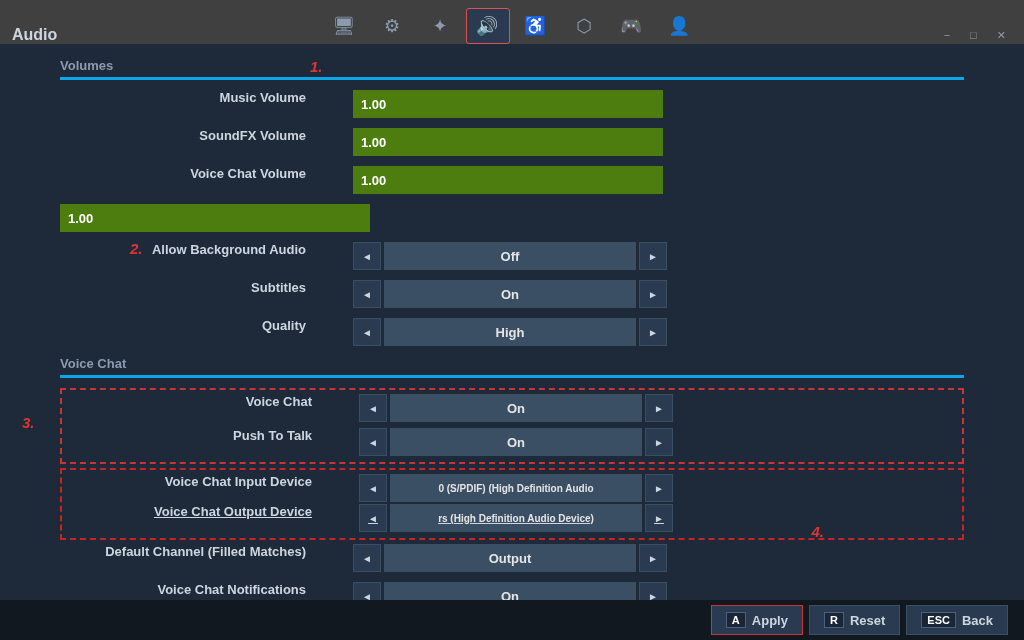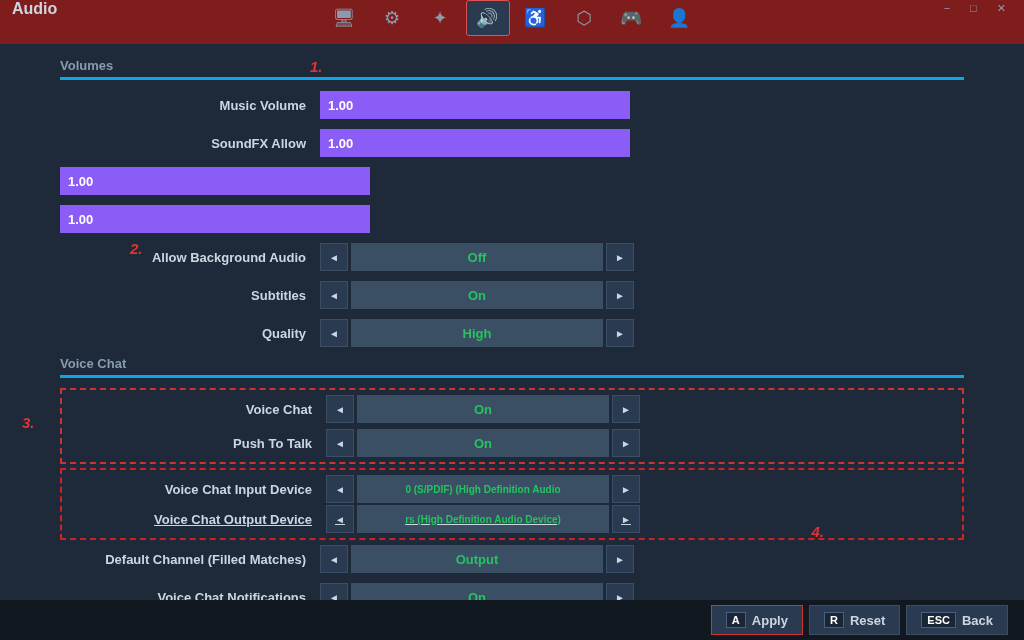--- a/index.html
+++ b/index.html
@@ -8,24 +8,24 @@
       height: 640px;
       overflow: hidden;
       background: #1a2030;
       font-family: Arial, sans-serif;
       color: #cdd6e0;
       font-size: 13px;
     }
 
     
     .titlebar {
-      background: #7f1d1d;
+      background: #404040;
       height: 44px;
       display: flex;
-      align-items: flex-start;
+      align-items: flex-end;
       padding: 0 12px;
       position: relative;
     }
     .titlebar-title {
       color: #cdd6e0;
       font-size: 16px;
       font-weight: bold;
       margin-right: auto;
     }
     .titlebar-nav {
@@ -75,39 +75,40 @@
       color: #8a9bb0;
       font-size: 13px;
       font-weight: bold;
       margin-bottom: 10px;
       padding-bottom: 4px;
       border-bottom: 3px solid #0ea5e9;
     }
 
     .setting-row {
       display: flex;
-      align-items: center;
+      align-items: flex-start;
       margin-bottom: 8px;
       min-height: 30px;
+      gap: 33px;
     }
 
     .setting-label {
       text-align: right;
       width: 260px;
       padding-right: 14px;
       font-weight: bold;
       color: #cdd6e0;
       font-size: 13px;
       flex-shrink: 0;
     }
 
     
     .slider-fill {
       height: 28px;
-      background: #8b5cf6;
+      background: #4d7c0f;
       display: flex;
       align-items: center;
       padding: 0 8px;
       font-weight: bold;
       color: #fff;
       font-size: 13px;
       width: 310px;
     }
 
     
@@ -130,21 +131,21 @@
       flex-shrink: 0;
     }
     .value-display {
       width: 252px;
       height: 28px;
       background: #3a4e64;
       display: flex;
       align-items: center;
       justify-content: center;
       font-weight: bold;
-      color: #22c55e;
+      color: #e5e5e5;
       font-size: 13px;
     }
     .value-display.truncated {
       font-size: 10px;
     }
 
     
     .red-box {
       border: 2px dashed #cc3333;
       padding: 4px;
@@ -235,27 +236,28 @@
   <div class="section-header">Volumes</div>
 
   <div class="setting-row">
     <div class="setting-label">Music Volume</div>
     <div class="slider-fill">
       <span>1.00</span>
     </div>
   </div>
 
   <div class="setting-row">
-    <div class="setting-label">SoundFX Allow</div>
+    <div class="setting-label">SoundFX Volume</div>
     <div class="slider-fill">
       <span>1.00</span>
     </div>
   </div>
 
   <div class="setting-row">
+    <div class="setting-label">Voice Chat Volume</div>
     <div class="slider-fill">
       <span>1.00</span>
     </div>
   </div>
 
   <div class="setting-row">
     <div class="slider-fill">
       <span>1.00</span>
     </div>
   </div>

